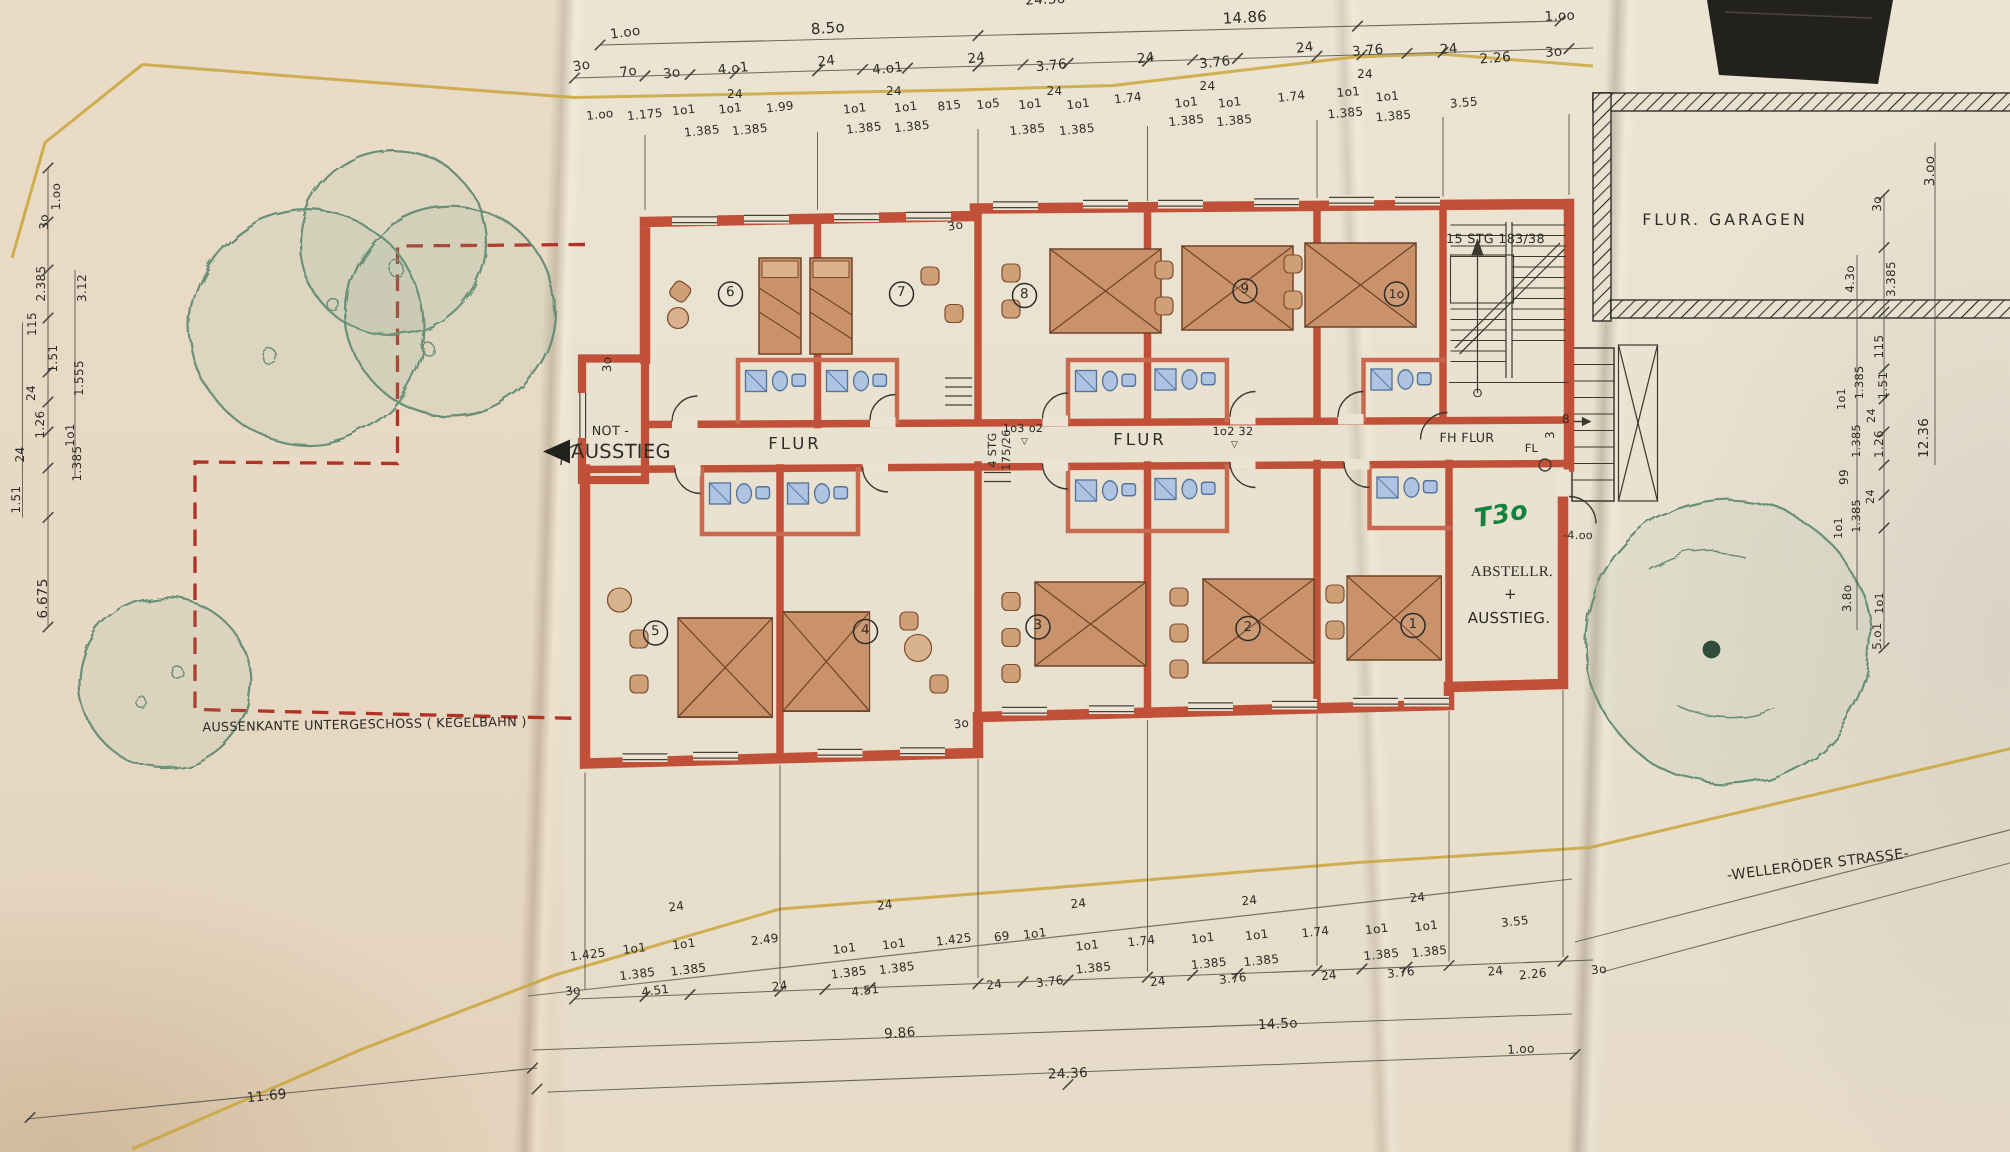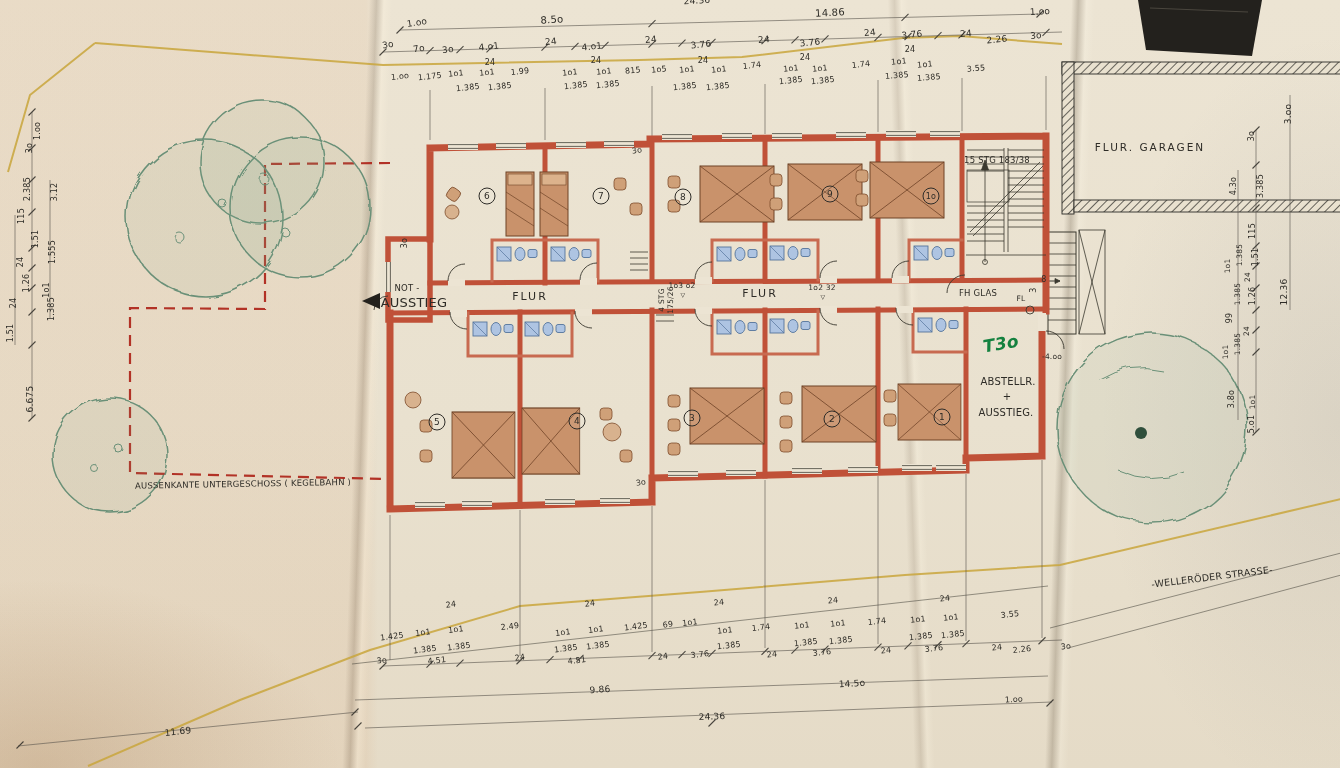--- a/index.html
+++ b/index.html
@@ -526,26 +526,26 @@
       <div class="lbl" style="left: 414px; top: 302px; font-size: 13px; --r: 0deg;">AUSSTIEG</div>
       <div class="lbl sp" style="left: 530px; top: 296px; font-size: 11px; --r: 0deg;">FLUR</div>
       <div class="lbl sp" style="left: 760px; top: 293px; font-size: 11px; --r: 0deg;">FLUR</div>
       <div class="lbl" style="left: 682px; top: 286px; font-size: 7.5px; --r: 0deg;">1o3 o2</div>
       <div class="lbl" style="left: 683px; top: 295px; font-size: 6px; --r: 0deg;">▽</div>
       <div class="lbl" style="left: 822px; top: 288px; font-size: 7.5px; --r: 0deg;">1o2 32</div>
       <div class="lbl" style="left: 823px; top: 297px; font-size: 6px; --r: 0deg;">▽</div>
       <div class="lbl" style="left: 662px; top: 300px; font-size: 7.5px; --r: -90deg;">4 STG</div>
       <div class="lbl" style="left: 671px; top: 300px; font-size: 7.5px; --r: -90deg;">175/26</div>
       <div class="lbl" style="left: 997px; top: 160px; font-size: 8.5px; --r: 0deg;">15 STG 183/38</div>
-      <div class="lbl" style="left: 978px; top: 293px; font-size: 8.5px; --r: 0deg;">FH GLAS</div>
+      <div class="lbl" style="left: 978px; top: 293px; font-size: 8.5px; --r: 0deg;">FH FLUR</div>
       <div class="lbl" style="left: 1021px; top: 299px; font-size: 7.5px; --r: 0deg;">FL</div>
       <div class="lbl" style="left: 1044px; top: 280px; font-size: 8px; --r: 0deg;">8</div>
       <div class="lbl" style="left: 1034px; top: 290px; font-size: 8px; --r: -90deg;">3</div>
       <div class="lbl g" style="left: 1001px; top: 344px; font-size: 17px; --r: -10deg;">T3o</div>
-      <div class="lbl" style="left: 1008px; top: 382px; font-size: 10px; --r: 0deg;">ABSTELLR.</div>
+      <div class="lbl" style="left: 1008px; top: 382px; font-size: 10px; font-family: Liberation Serif, serif; --r: 0deg;">ABSTELLR.</div>
       <div class="lbl" style="left: 1007px; top: 397px; font-size: 10px; --r: 0deg;">+</div>
       <div class="lbl" style="left: 1006px; top: 413px; font-size: 10px; --r: 0deg;">AUSSTIEG.</div>
       <div class="lbl" style="left: 1052px; top: 357px; font-size: 7.5px; --r: 0deg;">-4.oo</div>
       <div class="lbl" style="left: 405px; top: 243px; font-size: 8px; --r: -90deg;">3o</div>
       <div class="lbl" style="left: 637px; top: 151px; font-size: 8px; --r: -10deg;">3o</div>
       <div class="lbl" style="left: 641px; top: 483px; font-size: 8px; --r: -8deg;">3o</div>
       <div class="lbl sp" style="left: 1150px; top: 147px; font-size: 10.5px; --r: 0deg;">FLUR. GARAGEN</div>
       <div class="lbl" style="left: 1212px; top: 577px; font-size: 9.5px; --r: -7deg;">-WELLERÖDER STRASSE-</div>
       <div class="lbl" style="left: 243px; top: 484px; font-size: 8.5px; --r: -1deg;">AUSSENKANTE  UNTERGESCHOSS ( KEGELBAHN )</div>
       <div class="lbl circ" style="left: 487px; top: 196px; font-size: 9px; --r: 0deg;">6</div>

